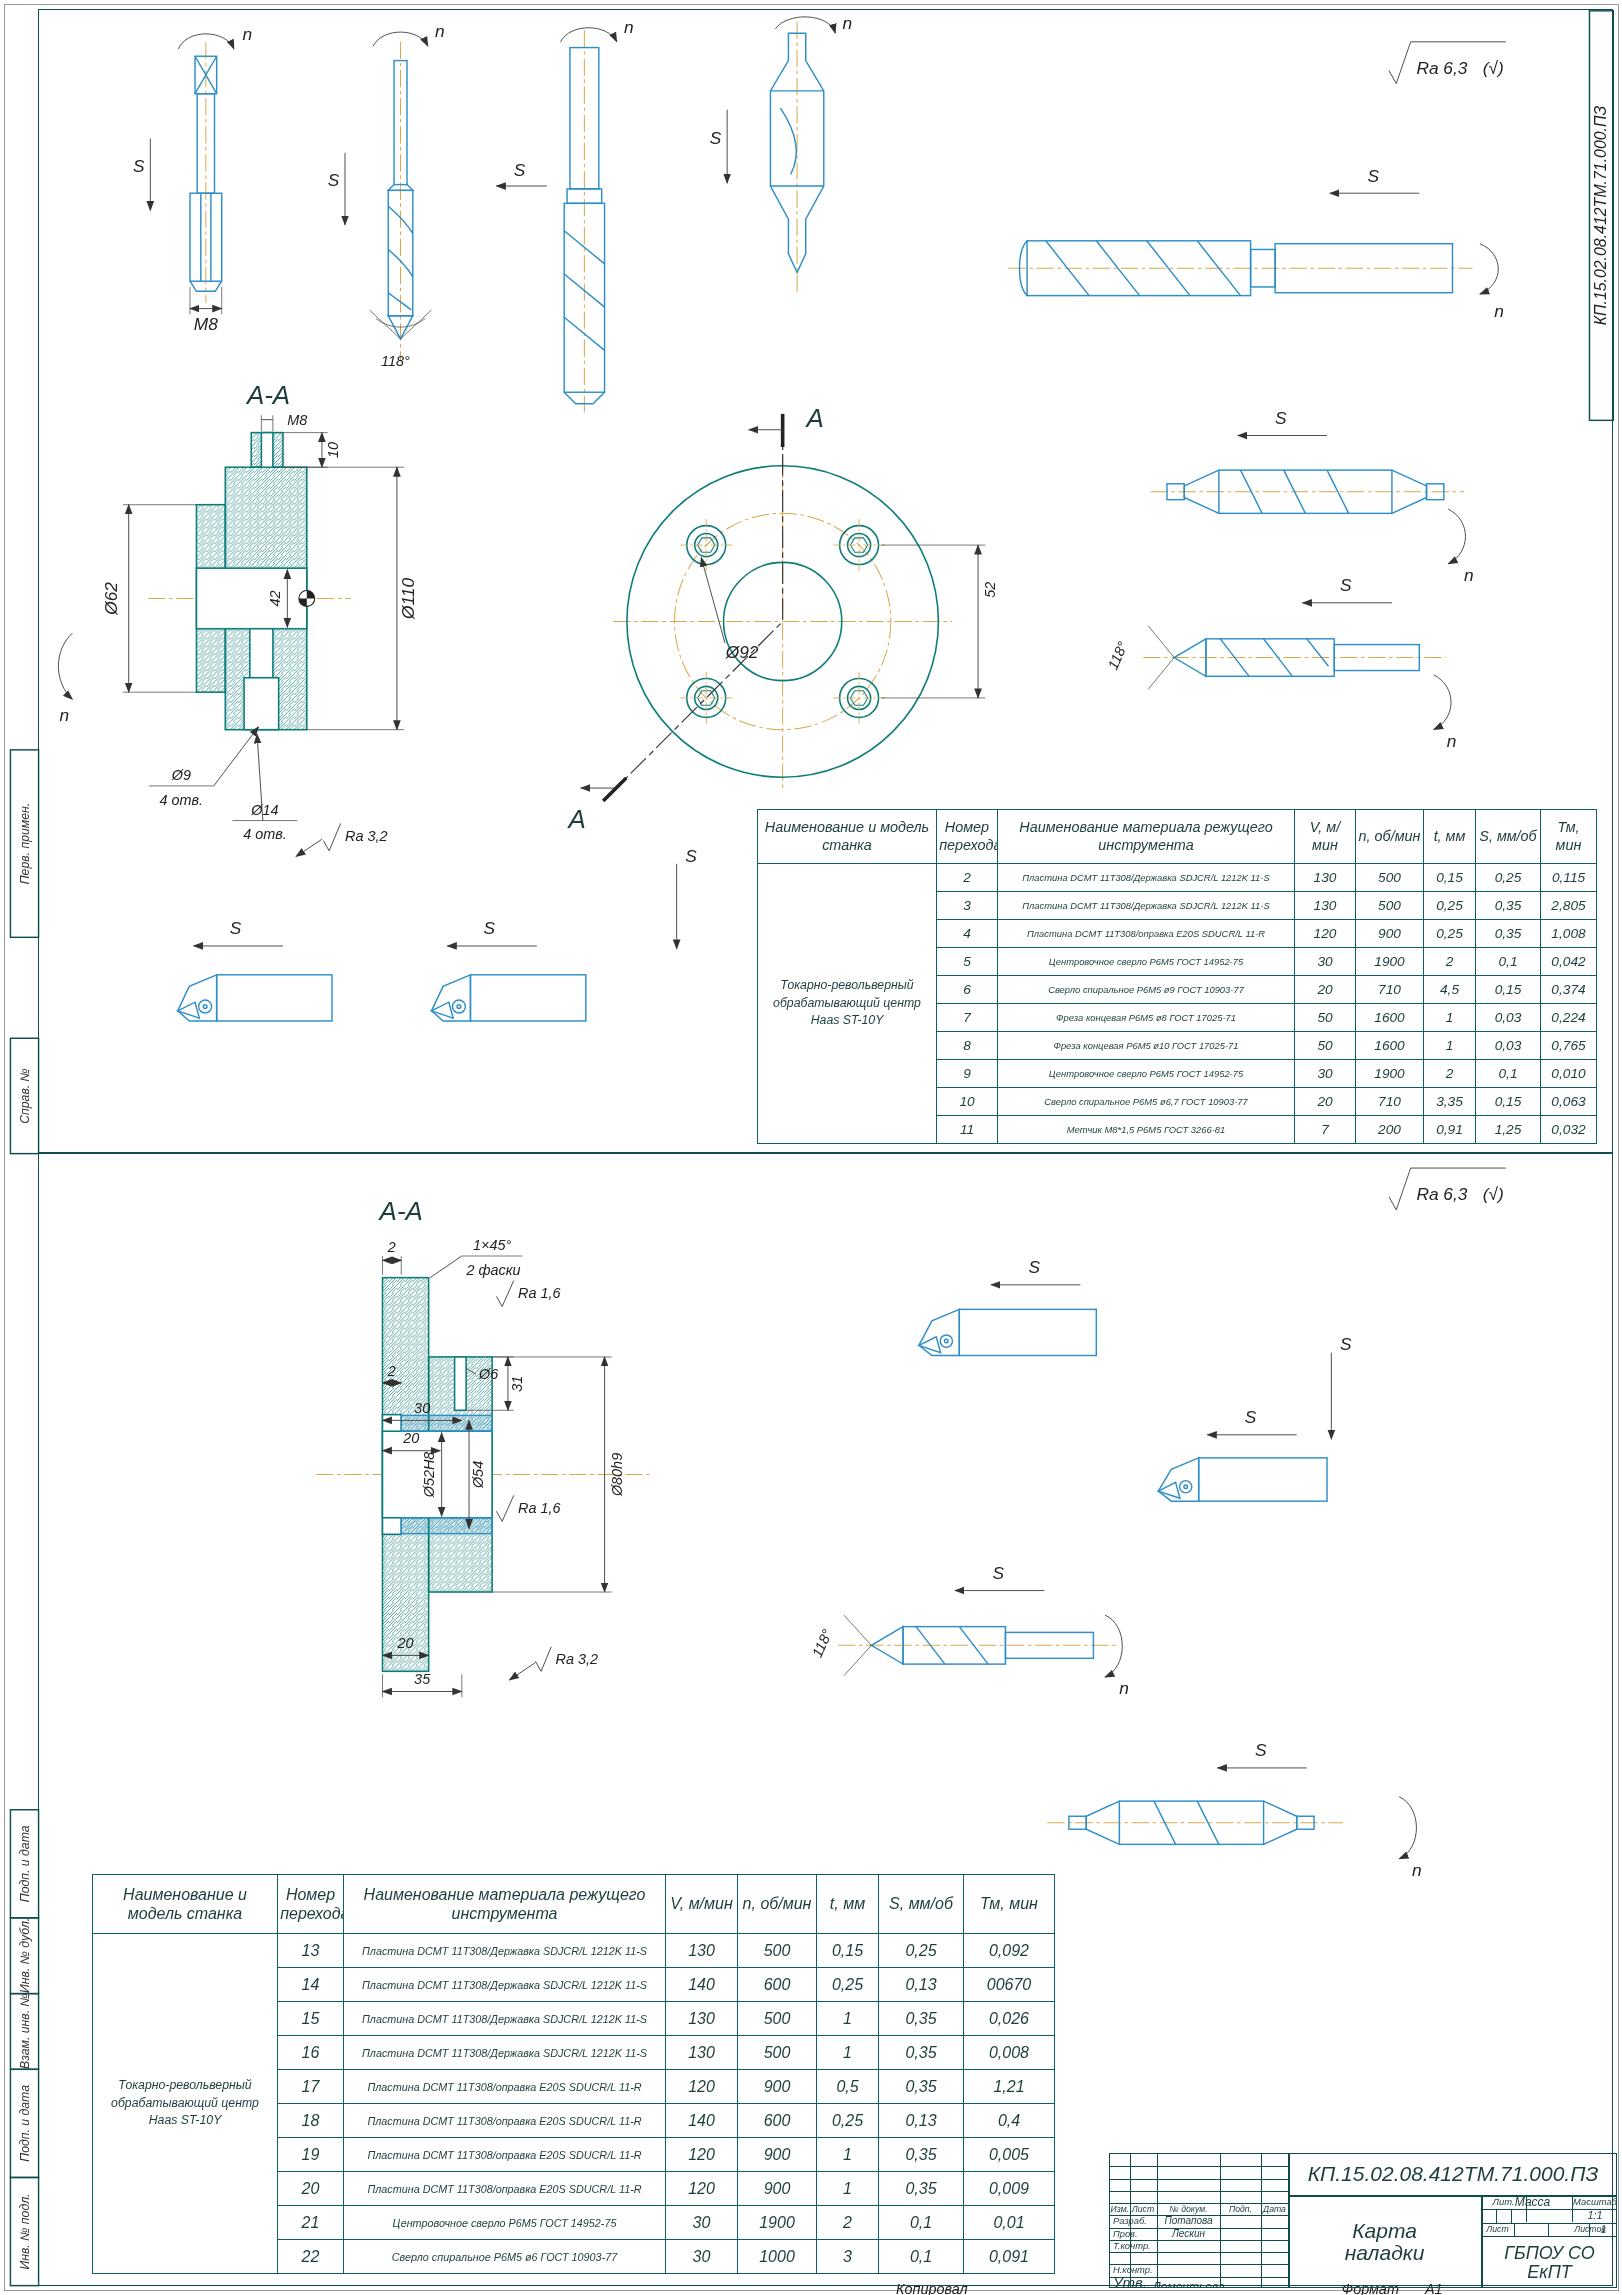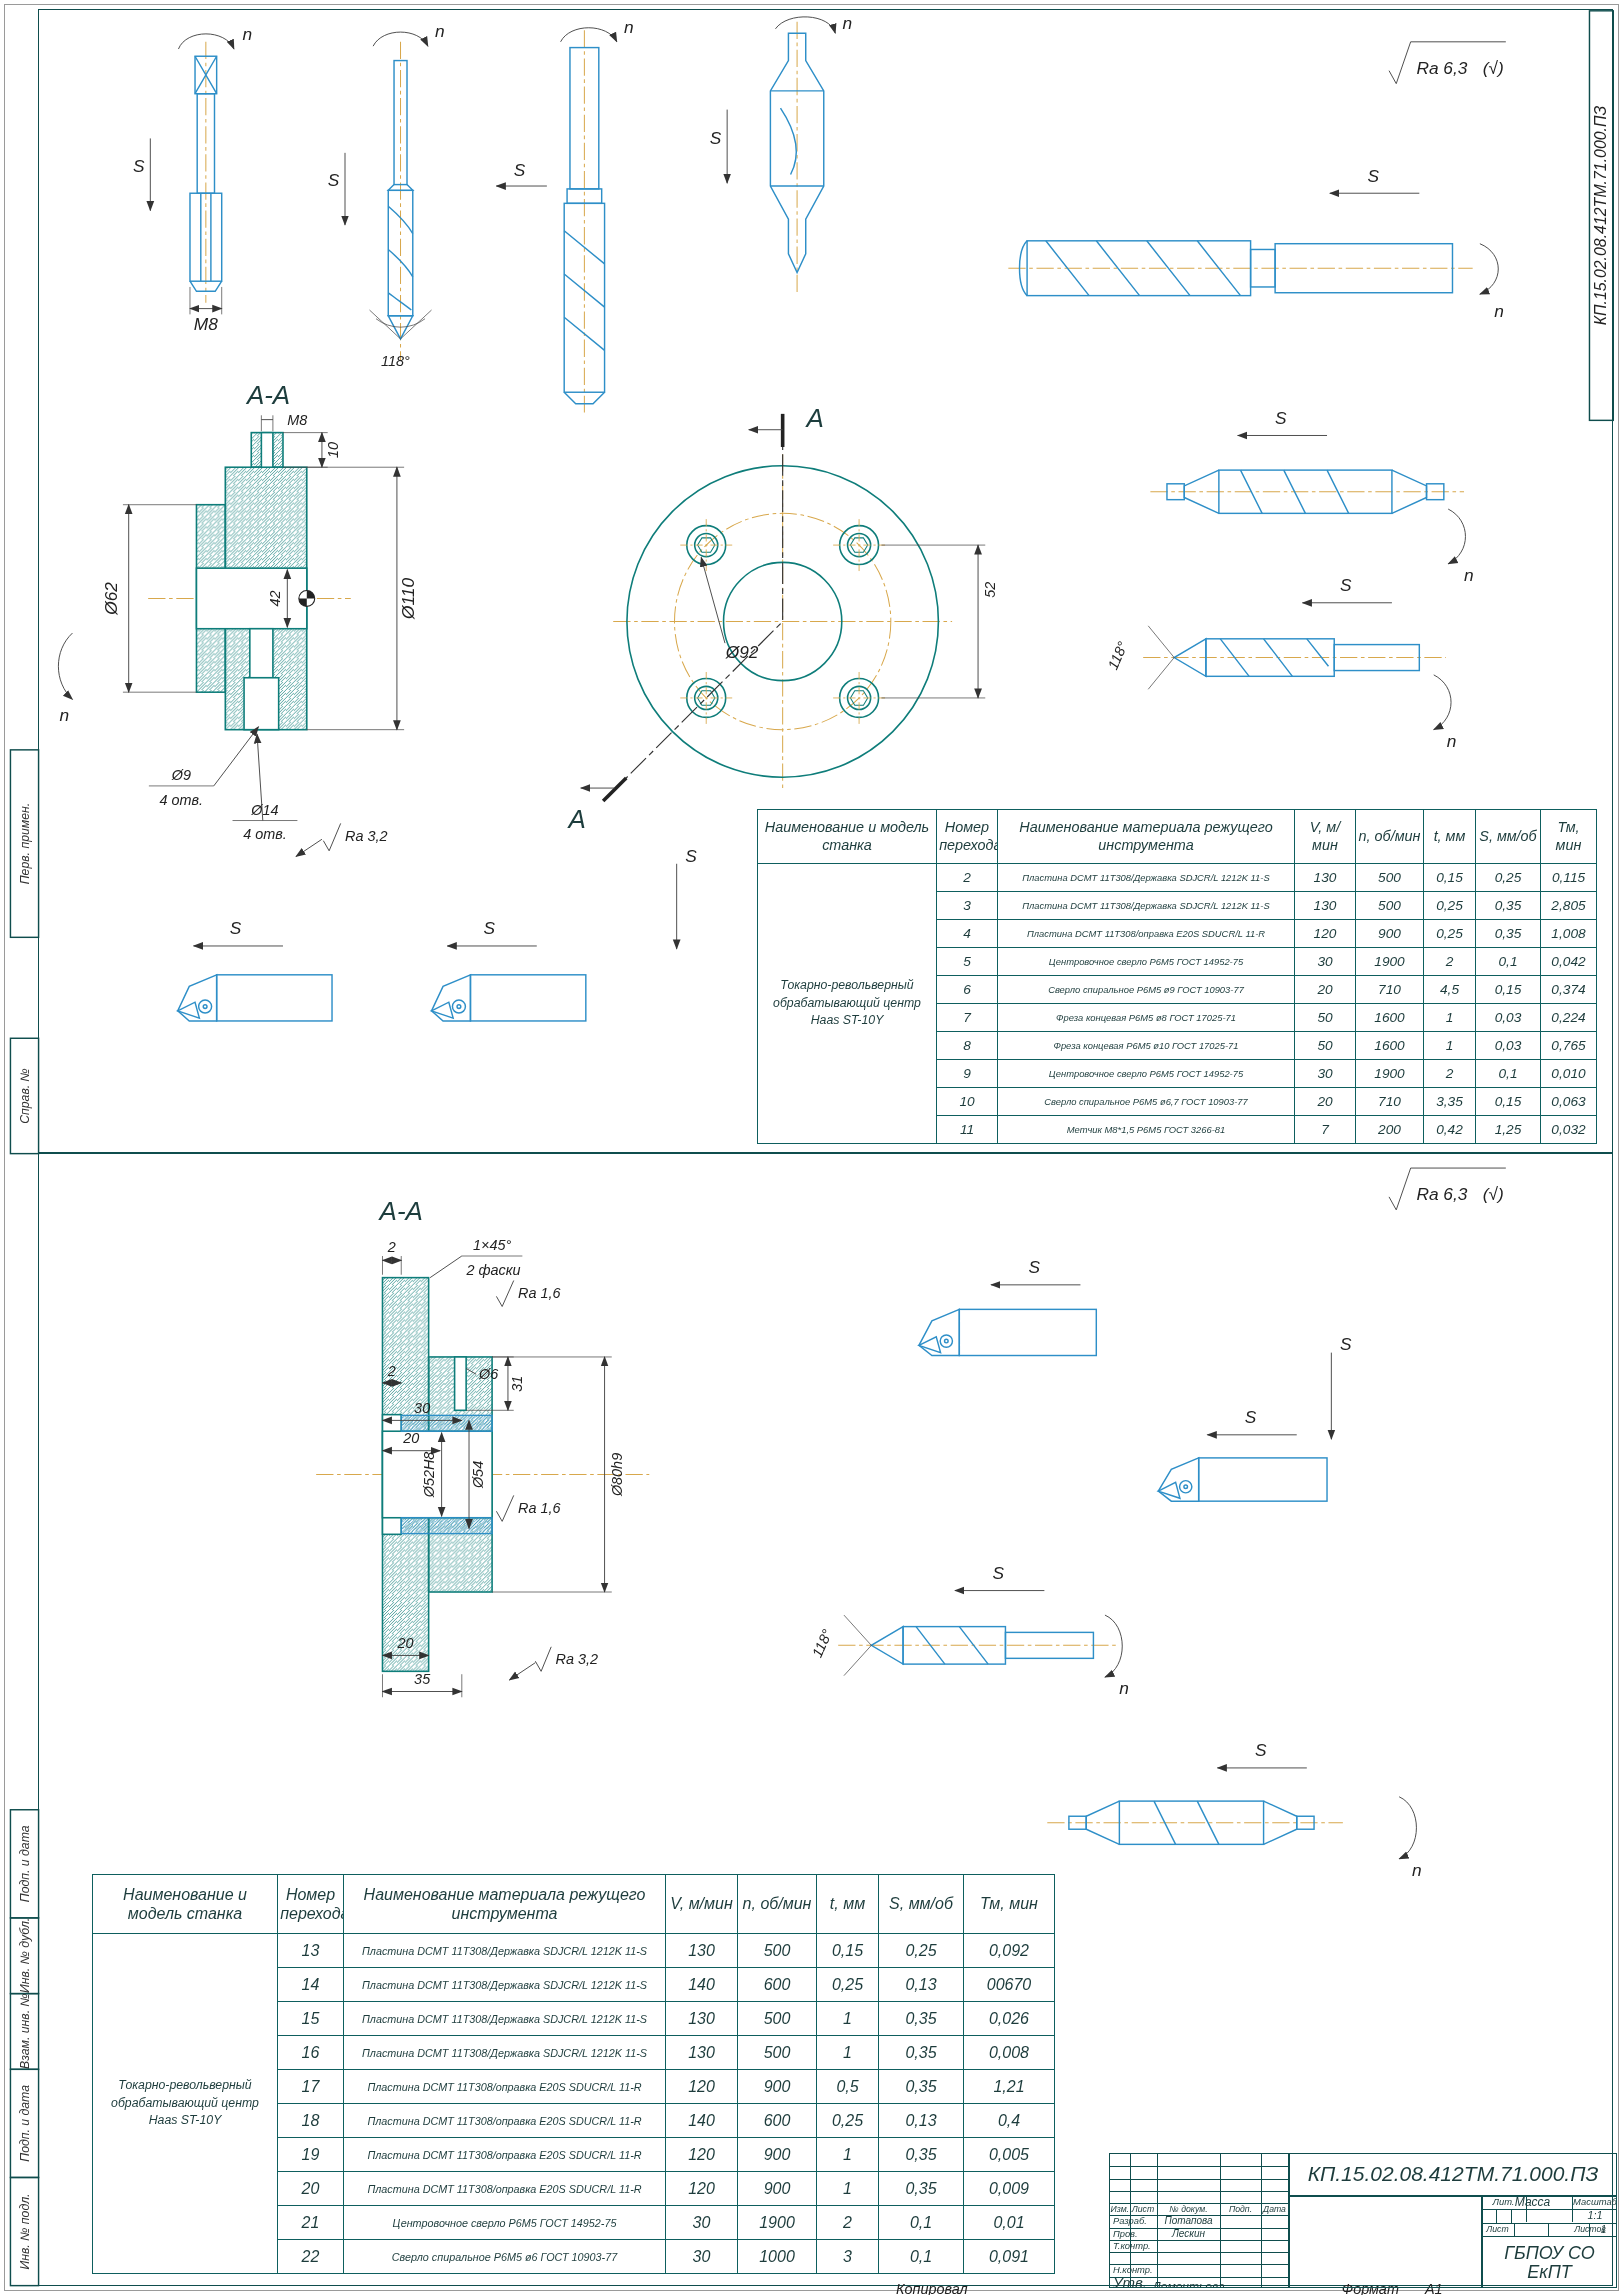--- a/index.html
+++ b/index.html
@@ -574,21 +574,21 @@
           <td class="numcell">710</td>
           <td class="numcell">3,35</td>
           <td class="numcell">0,15</td>
           <td class="numcell">0,063</td>
         </tr>
     <tr>
           <td class="numcell">11</td>
           <td class="toolcell">Метчик М8*1,5 Р6М5 ГОСТ 3266-81</td>
           <td class="numcell">7</td>
           <td class="numcell">200</td>
-          <td class="numcell">0,42</td>
+          <td class="numcell">0,91</td>
           <td class="numcell">1,25</td>
           <td class="numcell">0,032</td>
         </tr>
   </tbody>
     </table>
 
   <table class="ktab" id="tblL">
     <colgroup>
         <col style="width:185px">
         <col style="width:66px">
@@ -745,20 +745,23 @@
     <div class="cell" style="left:47px;top:61px;width:63px;height:12.3px;font-size:10px">Потапова</div>
     <div class="cell lft" style="left:0;top:74px;width:47px;height:12.3px;font-size:9.4px">Пров.</div>
     <div class="cell" style="left:47px;top:74px;width:63px;height:12.3px;font-size:10px">Лескин</div>
     <div class="cell lft" style="left:0;top:86px;width:47px;height:12.3px;font-size:9.4px">Т.контр.</div>
     <div class="cell" style="left:47px;top:86px;width:63px;height:12.3px;font-size:10px"></div>
     <div class="cell lft" style="left:0;top:110px;width:47px;height:12.3px;font-size:9.4px">Н.контр.</div>
     <div class="cell" style="left:47px;top:118px;width:63px;height:30px;font-size:12px">Дементьева</div>
     <div class="cell lft" style="left:0;top:123px;width:47px;height:12.3px;font-size:15px">Утв.</div>
     <div class="cell" style="left:47px;top:123px;width:63px;height:12.3px;font-size:10px"></div>
 
+    <div class="cell" style="left:178px;top:41px;width:193px;height:94px;font-size:21px">
+        <span style="display:block;width:123px">Карта наладки</span>
+      </div>
 
     <div class="cell" style="left:371px;top:41px;width:45px;height:13.7px;font-size:9.4px">Лит.</div>
     <div class="cell" style="left:400px;top:41px;width:45px;height:13.7px;font-size:12px">Масса</div>
     <div class="cell" style="left:462px;top:41px;width:46px;height:13.7px;font-size:9.4px">Масштаб</div>
     <div class="cell" style="left:462px;top:55px;width:46px;height:13.7px;font-size:10.8px">1:1</div>
     <div class="cell" style="left:371px;top:69px;width:33px;height:13.7px;font-size:8.7px">Лист</div>
     <div class="cell" style="left:450px;top:69px;width:60px;height:13.7px;font-size:8.7px">Листов</div>
     <div class="cell" style="left:479px;top:69px;width:29px;height:13.7px;font-size:10px">1</div>
     <div class="cell" style="left:371px;top:82px;width:137px;height:53px;font-size:18px">ГБПОУ СО ЕкПТ</div>
   </div>

